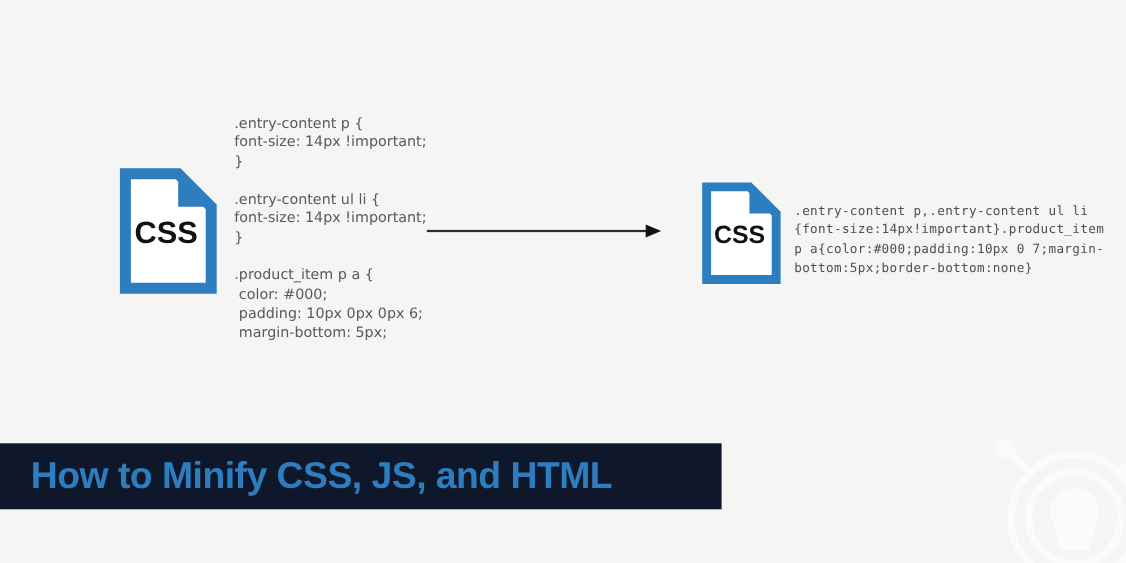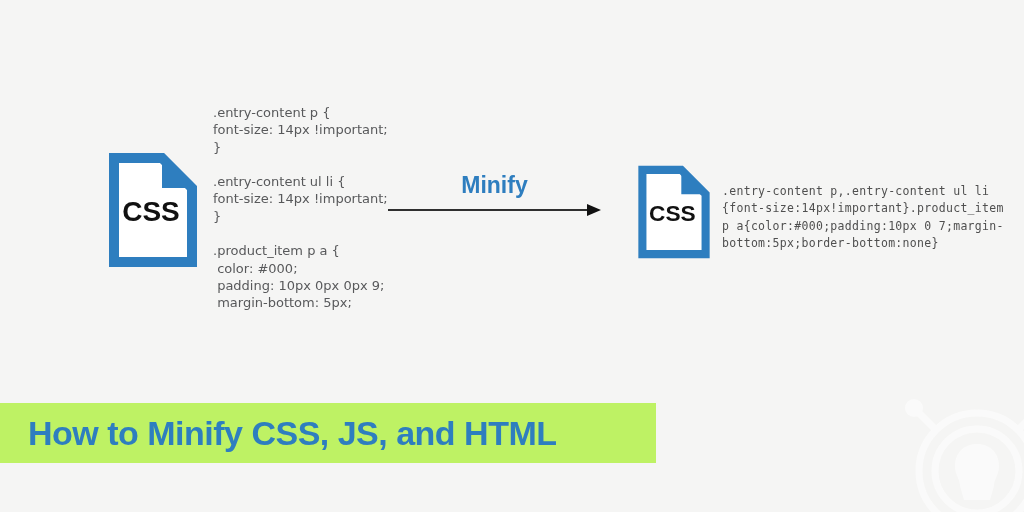--- a/index.html
+++ b/index.html
@@ -54,21 +54,21 @@
     width: 0; height: 0;
     border-left: 14px solid #111;
     border-top: 6px solid transparent;
     border-bottom: 6px solid transparent;
   }
 
   
   .banner {
     position: absolute; left: 0; top: 403px;
     width: 656px; height: 60px;
-    background: #bef264;
+    background: #0f172a;
     display: flex; align-items: center;
   }
   .banner .title {
     padding-left: 28px;
     font-size: 34px; font-weight: bold;
     color: #2e7ebf;
     letter-spacing: -0.5px;
     white-space: nowrap;
   }
 
@@ -94,24 +94,23 @@
   <pre class="code source">.entry-content p {
 font-size: 14px !important;
 }
 
 .entry-content ul li {
 font-size: 14px !important;
 }
 
 .product_item p a {
  color: #000;
- padding: 10px 0px 0px 9;
+ padding: 10px 0px 0px 6;
  margin-bottom: 5px;</pre>
 
-  <div class="process-label">Minify</div>
   <div class="arrow">
     <div class="shaft"></div>
     <div class="head"></div>
   </div>
 
   <svg class="file-icon minified" viewBox="0 0 96 116">
     <path d="M57 6 H9 V110 H87 V36 Z" fill="#ffffff" stroke="#2e7ebf" stroke-width="10" stroke-linejoin="miter"></path>
     <path d="M57 6 L87 36 H57 Z" fill="#2e7ebf"></path>
     <text x="46" y="69" text-anchor="middle" font-family="Liberation Sans, sans-serif" font-size="28" font-weight="bold" fill="#111111">CSS</text>
   </svg>

